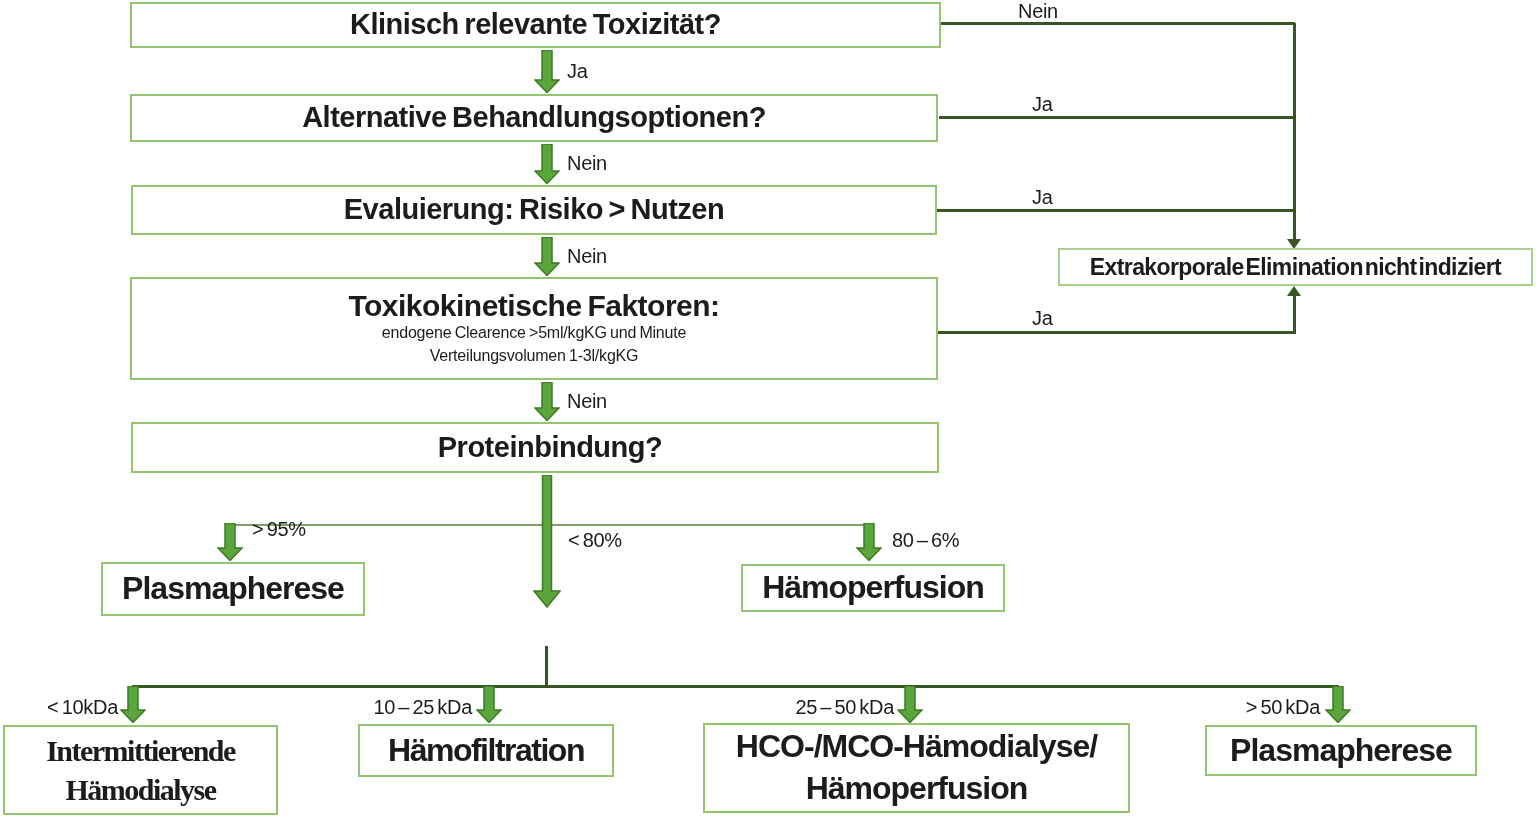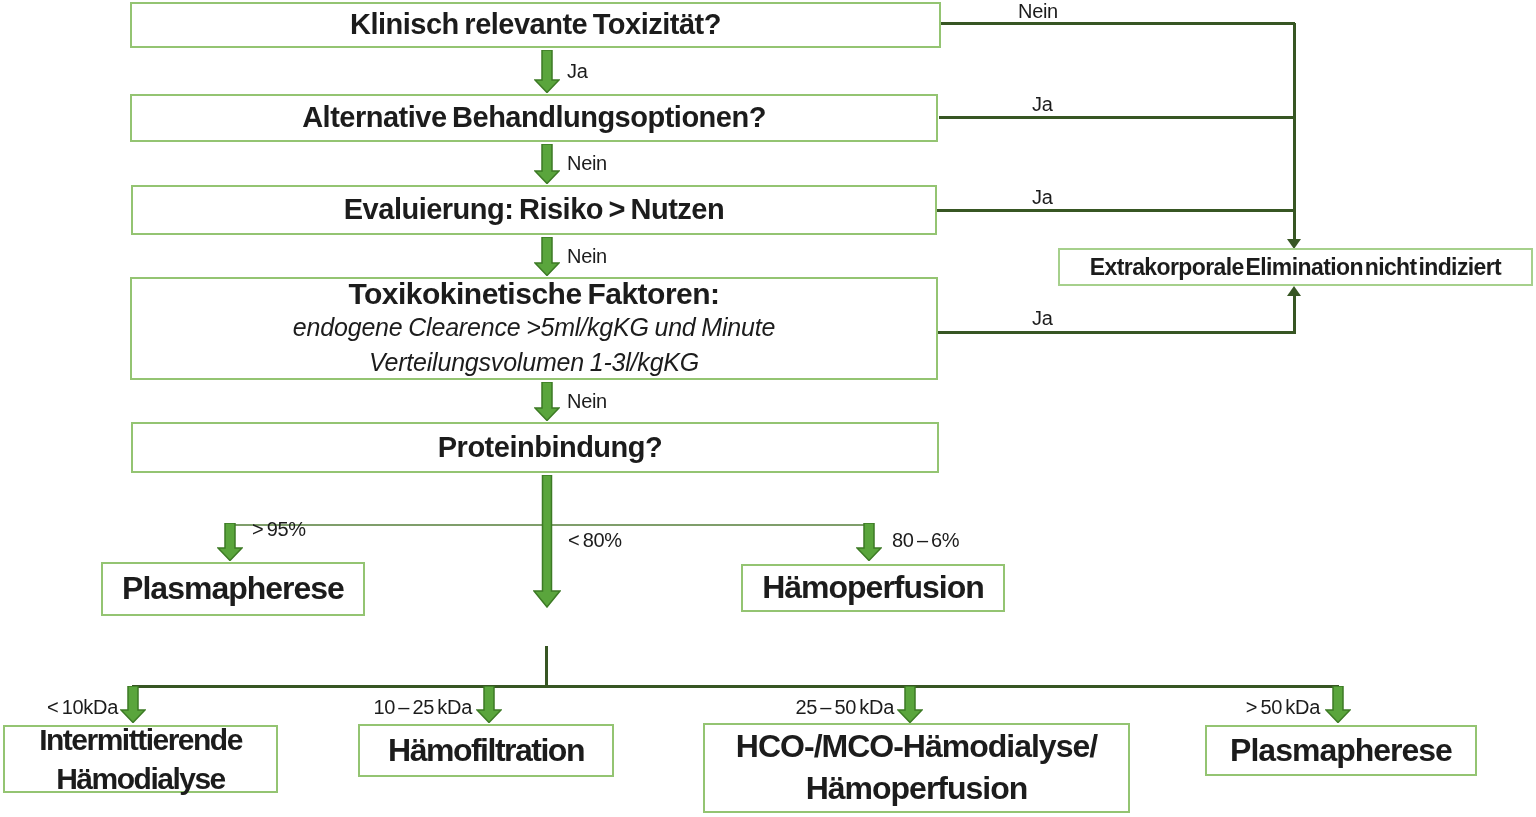--- a/index.html
+++ b/index.html
@@ -20,21 +20,21 @@
     position:absolute;box-sizing:border-box;background:#ffffff;
     border:2px solid var(--box-border);
     display:flex;align-items:center;justify-content:center;text-align:center;
   }
   .box.light{border-color:var(--box-border-light);}
   .q-label{font-weight:bold;font-size:29px;letter-spacing:-0.5px;word-spacing:-2px;line-height:1.1;}
   .mw-label{font-weight:bold;font-size:31px;letter-spacing:-0.5px;word-spacing:-2px;}
   .r-label{font-weight:bold;font-size:32px;letter-spacing:-1px;word-spacing:-2px;line-height:1.3;}
   .r-label.tight{font-size:30px;letter-spacing:-1.5px;}
   .col{display:flex;flex-direction:column;align-items:center;justify-content:center;}
-  .sub{font-size:25px;font-weight:normal;letter-spacing:-0.2px;word-spacing:-1px;line-height:1.42;font-style:italic;}
+  .sub{font-size:16px;font-weight:normal;letter-spacing:-0.2px;word-spacing:-1px;line-height:1.42;}
   .ni-label{font-weight:bold;font-size:23px;letter-spacing:-0.6px;word-spacing:-4px;}
   .edge{position:absolute;font-size:20px;letter-spacing:-0.3px;word-spacing:-2px;white-space:nowrap;}
   .edge.right-align{text-align:right;}
   .hline{position:absolute;background:var(--line-dark);height:3px;}
   .vline{position:absolute;background:var(--line-dark);width:3px;}
   .hline.thin{height:2px;background:var(--line-mid);}
   .blockarrow{position:absolute;display:block;}
   .blockarrow polygon{fill:var(--arrow-fill);stroke:var(--arrow-stroke);stroke-width:1.5;stroke-linejoin:miter;}
   .tri{position:absolute;width:0;height:0;}
   .tri.down{border-left:7px solid transparent;border-right:7px solid transparent;border-top:10px solid var(--line-dark);}
@@ -136,21 +136,21 @@
   </div>
 
   <div class="box" style="left:101px;top:562px;width:264px;height:54px;">
     <span class="r-label">Plasmapherese</span>
   </div>
 
   <div class="box" style="left:741px;top:564px;width:264px;height:48px;">
     <span class="r-label">Hämoperfusion</span>
   </div>
 
-  <div class="box col" style="left:3px;top:725px;width:275px;height:68px;">
+  <div class="box col" style="left:3px;top:725px;width:275px;height:90px;font-family:Liberation Serif, serif;">
     <div class="r-label tight">Intermittierende</div>
     <div class="r-label tight">Hämodialyse</div>
   </div>
 
   <div class="box" style="left:358px;top:724px;width:256px;height:53px;">
     <span class="r-label" style="letter-spacing:-1.5px;">Hämofiltration</span>
   </div>
 
   <div class="box col" style="left:703px;top:723px;width:427px;height:90px;">
     <div class="r-label">HCO-/MCO-Hämodialyse/</div>

